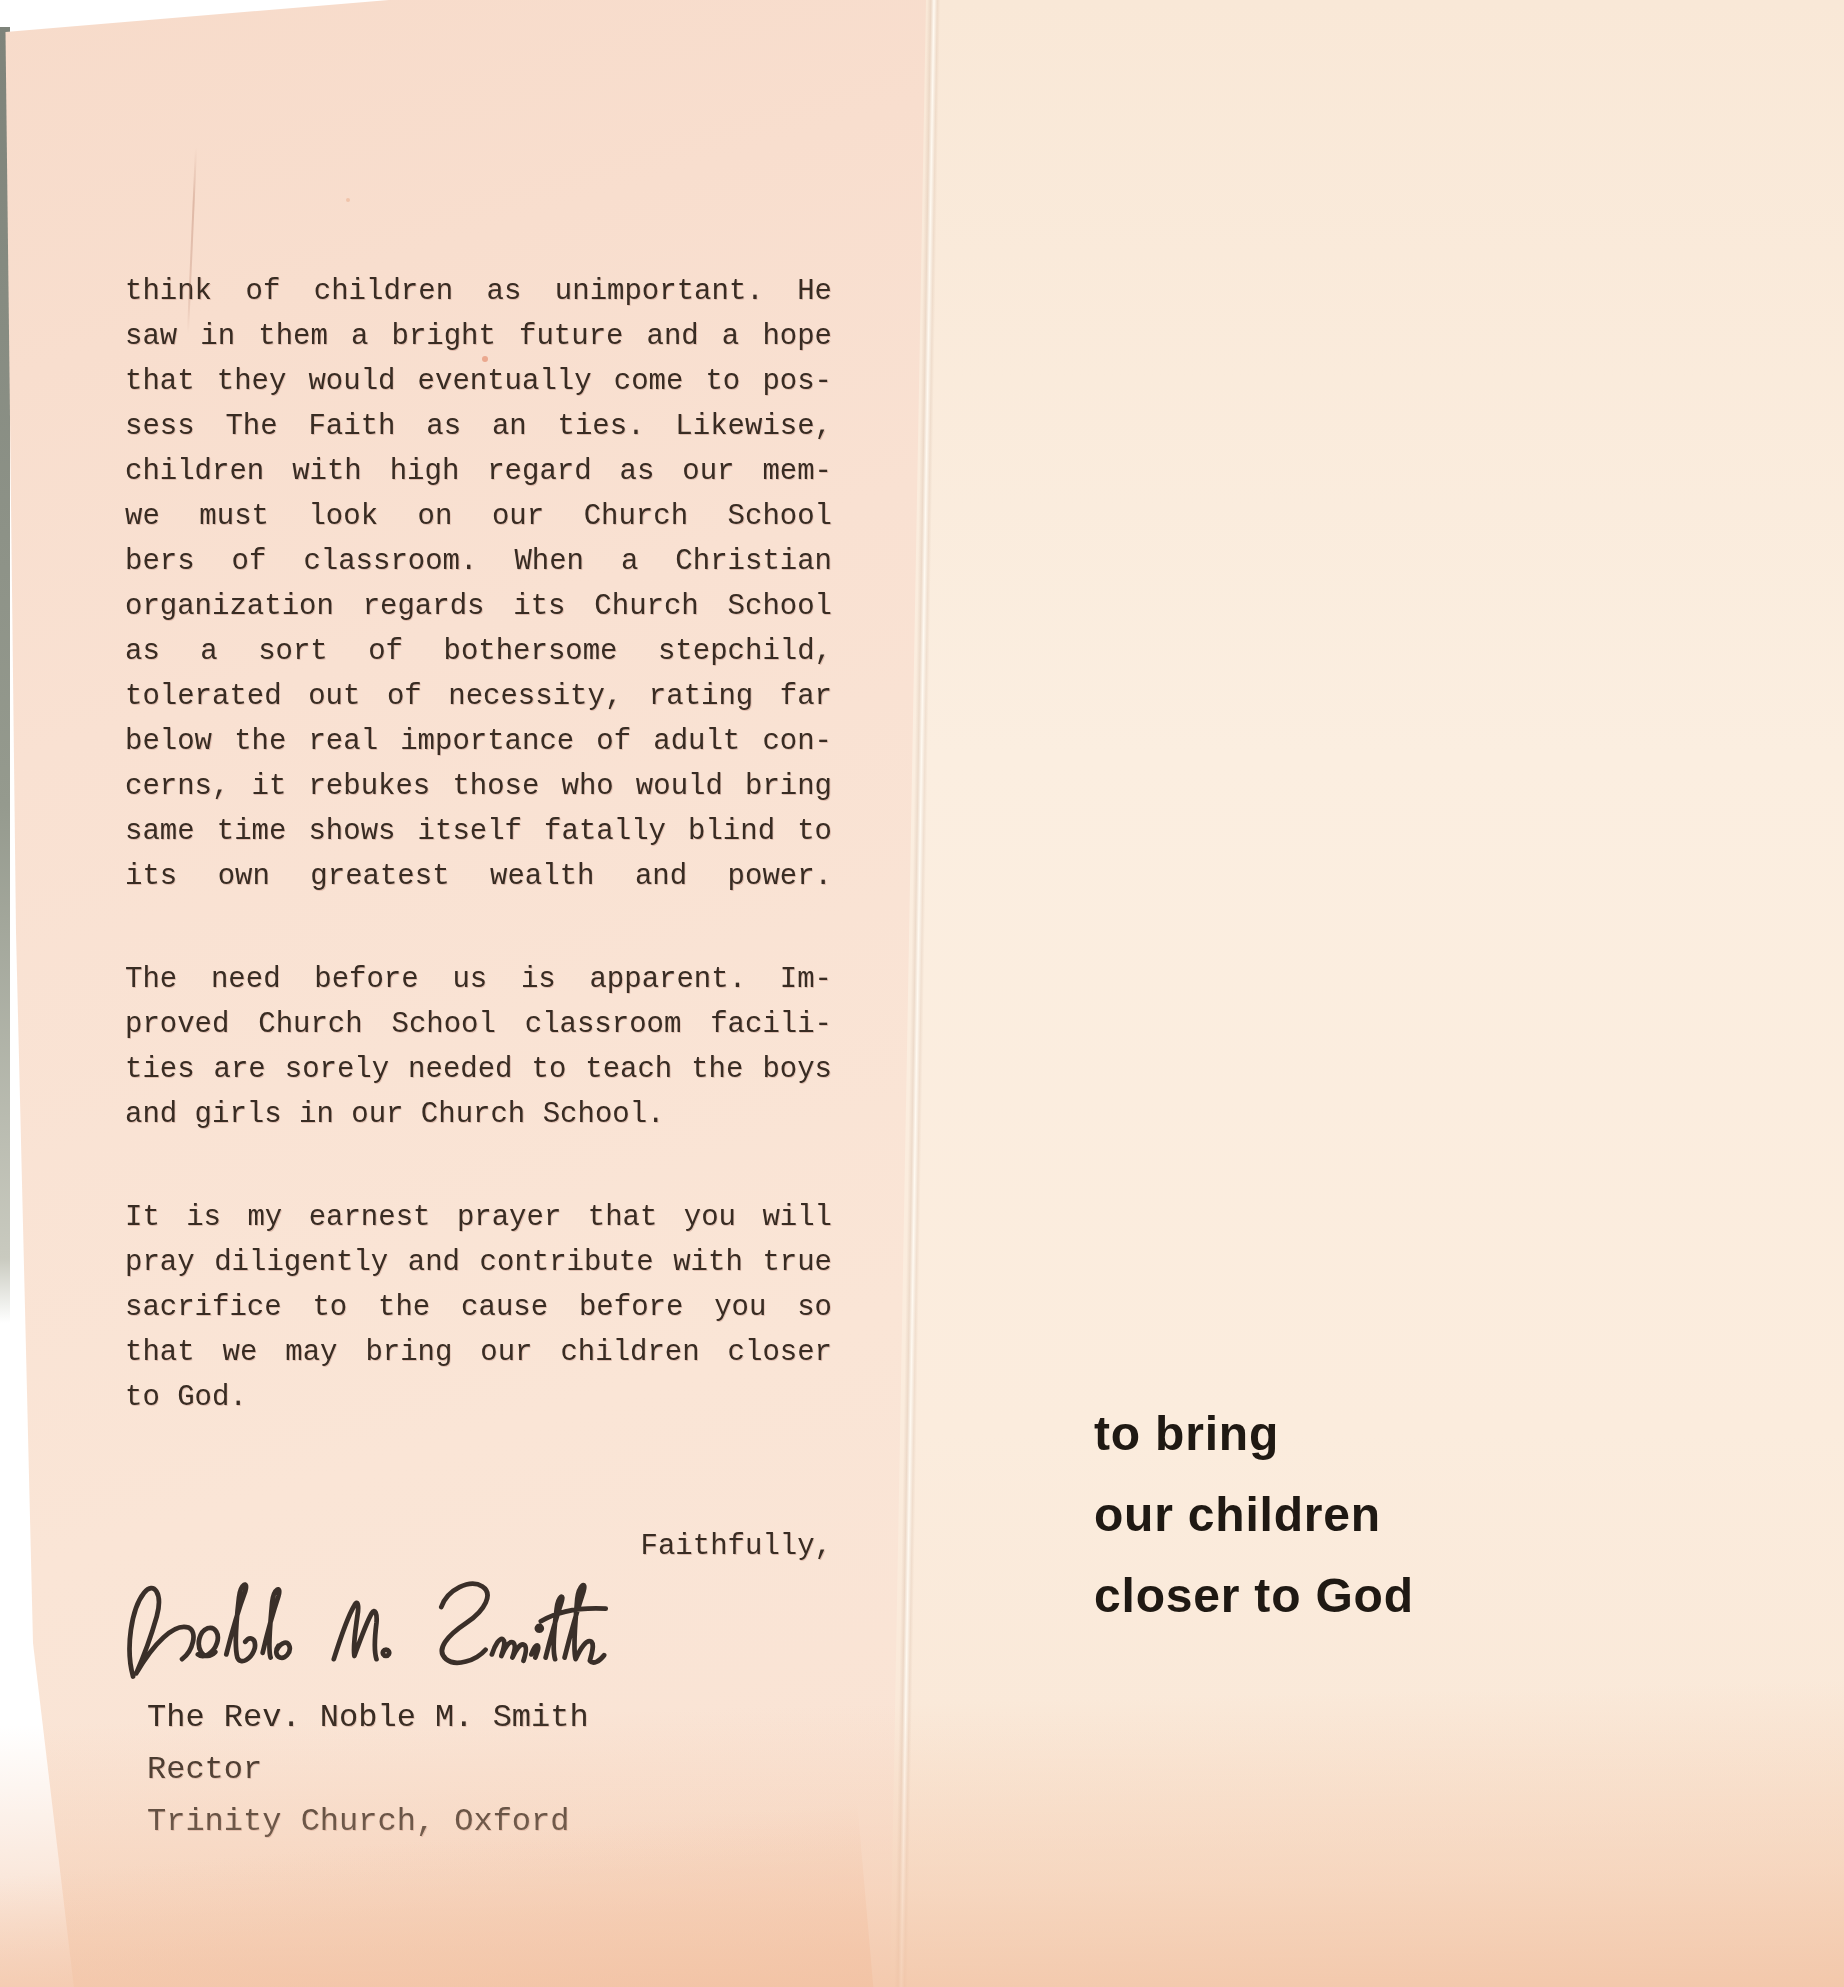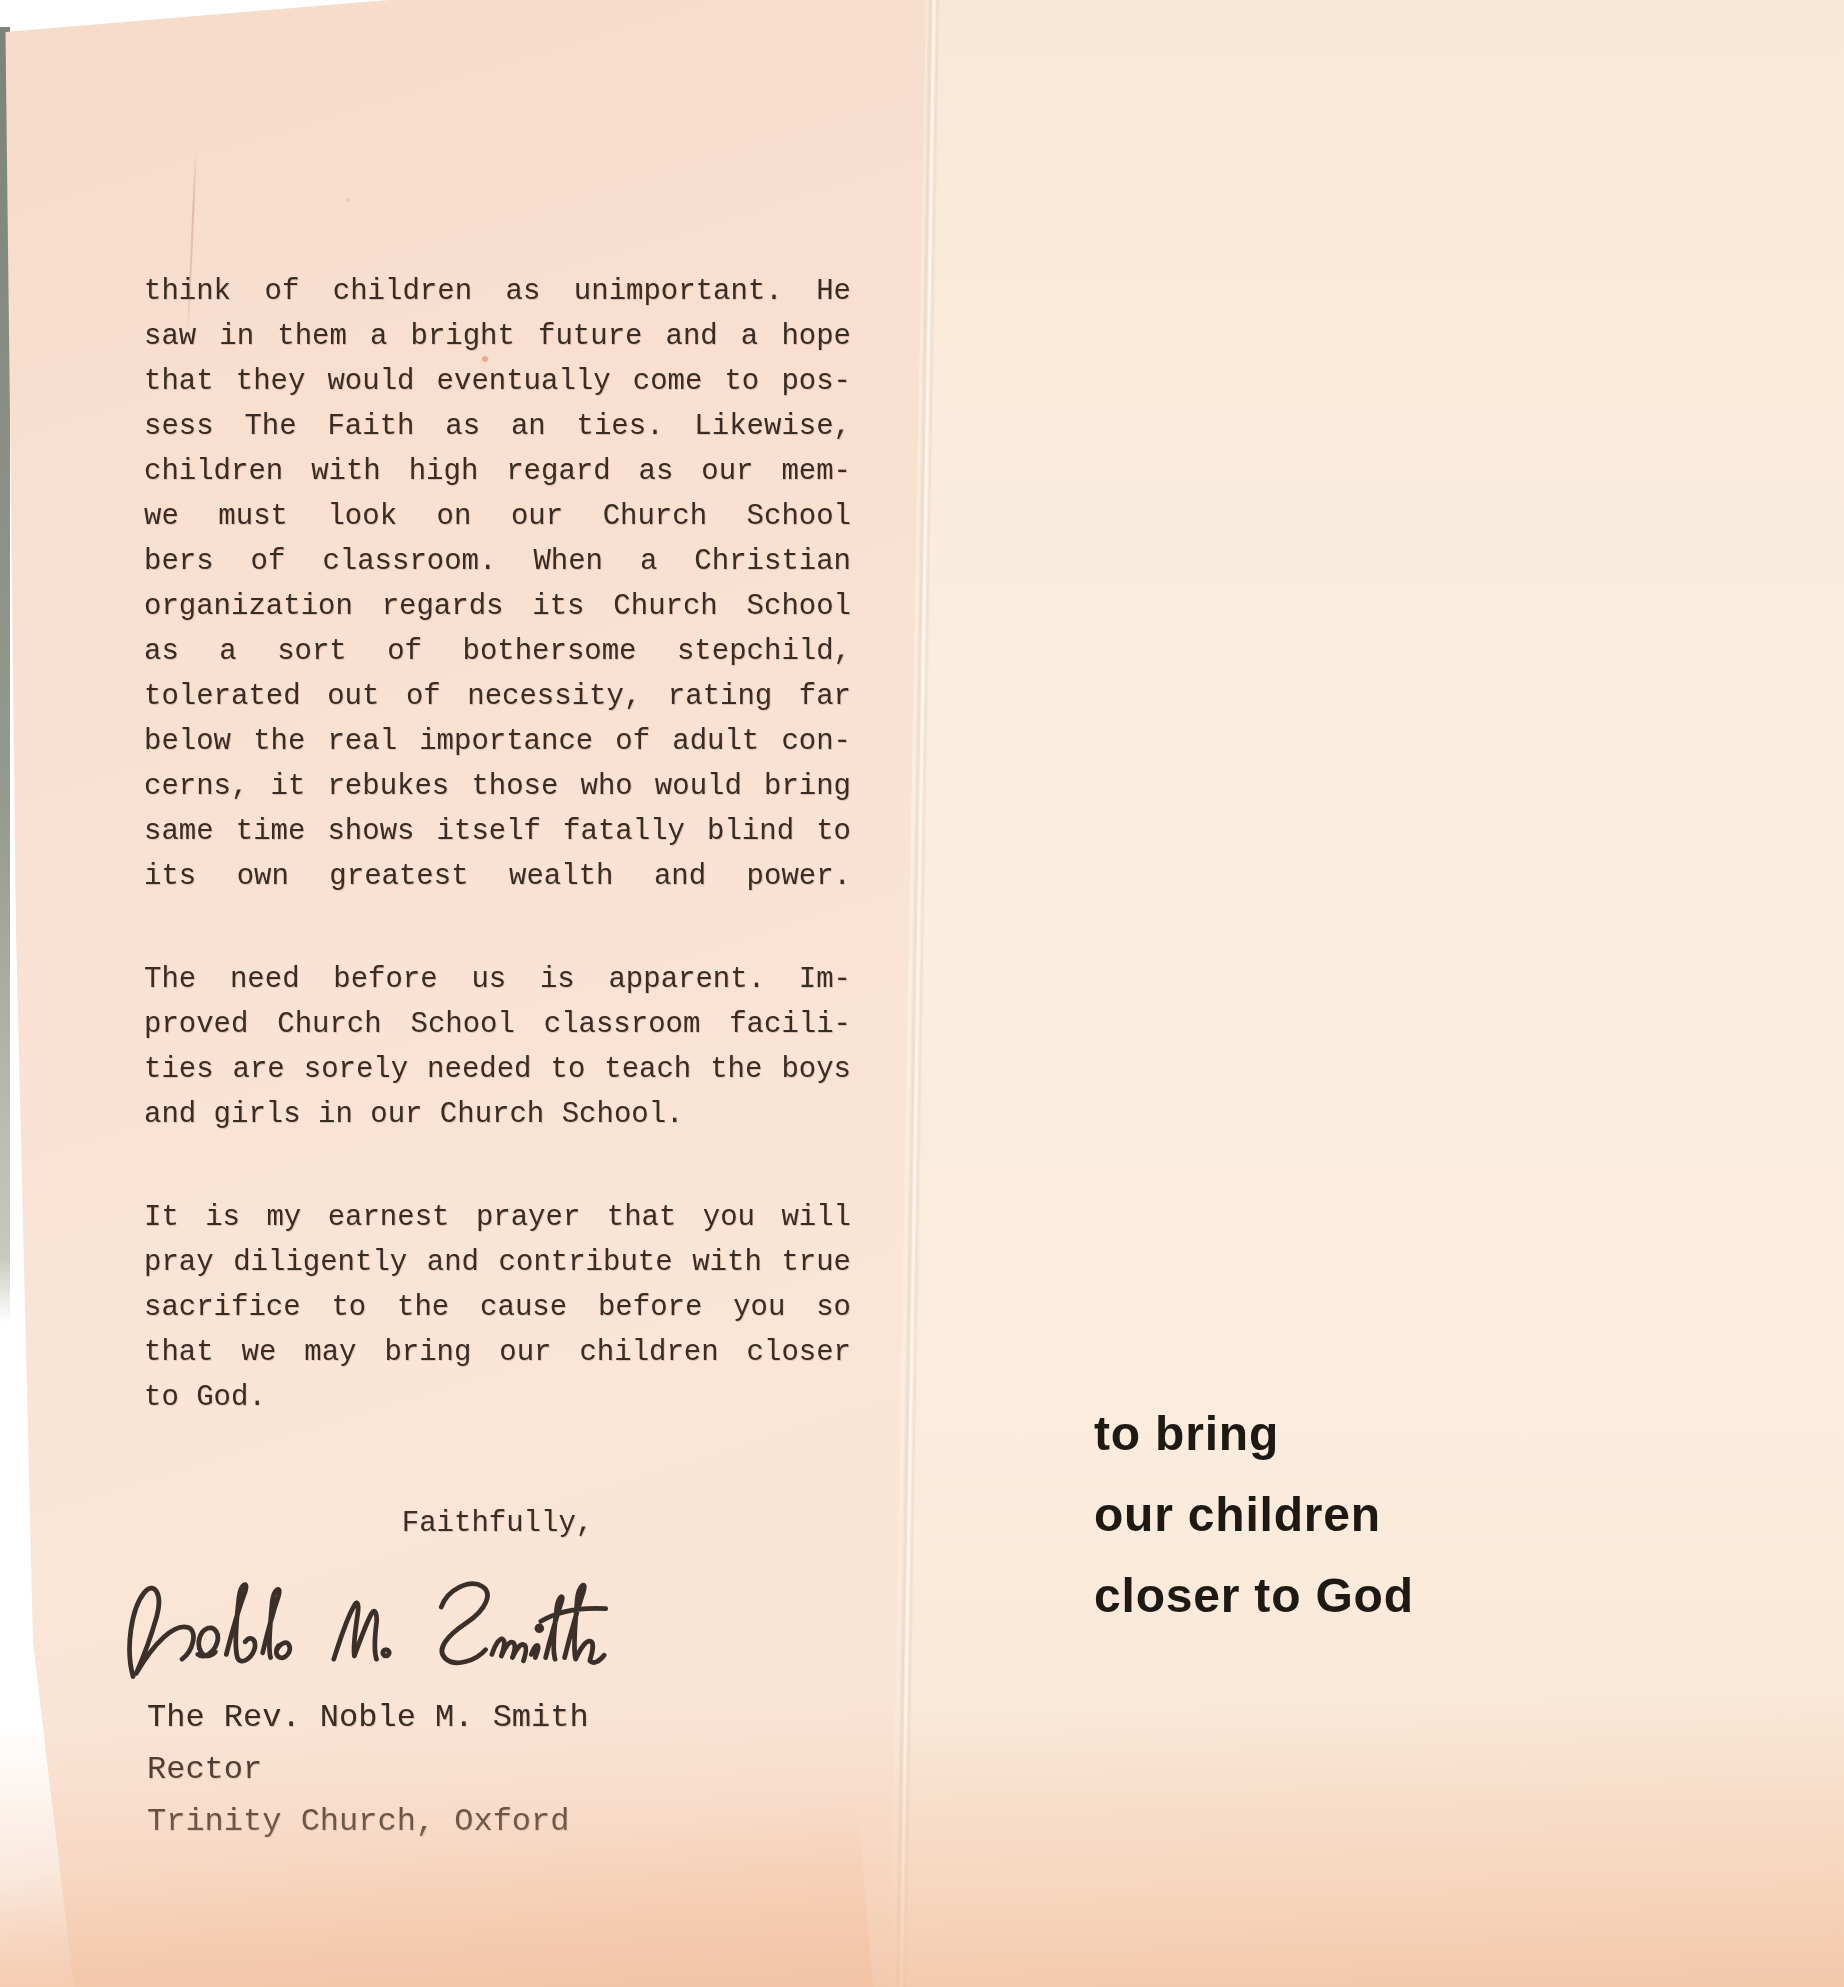--- a/index.html
+++ b/index.html
@@ -20,26 +20,26 @@
   .crease{position:absolute;left:894px;top:-17.4px;width:12.6px;height:2023px;
           transform-origin:50% 100%;transform:rotate(0.95deg);
           background:linear-gradient(to right,rgba(167,124,98,0) 0%,rgba(167,124,98,0.16) 28%,
                      rgba(255,250,242,0.95) 52%,rgba(167,124,98,0.12) 78%,rgba(167,124,98,0) 100%);}
   
   .shadow-band{position:absolute;left:-24px;right:-24px;bottom:-55px;height:340px;transform:rotate(-1.4deg);
                background:linear-gradient(to bottom,rgba(244,201,173,0) 0%,rgba(243,198,168,0.5) 55%,rgba(241,192,160,0.9) 100%);}
   .shadow-band-left{position:absolute;left:-47px;bottom:-71px;width:909px;height:363px;transform:rotate(-5deg);
                background:linear-gradient(to bottom,rgba(243,196,166,0) 40%,rgba(243,196,166,0.55) 75%,rgba(242,192,160,0.8) 100%);}
   
-  .letter{position:absolute;left:144px;top:269px;width:707px;color:#382c23;font-size:29px;line-height:45px;
+  .letter{position:absolute;left:125px;top:269px;width:707px;color:#382c23;font-size:29px;line-height:45px;
           text-shadow:0.8px 0.8px 0 rgba(140,62,50,0.22);}
   .para{margin-bottom:58px;}
   .tline{white-space:nowrap;text-align:justify;text-align-last:justify;}
   .tline.last{text-align-last:left;}
-  .closing{margin-top:81px;text-align:center;}
+  .closing{margin-top:104px;text-align:right;}
   .signature-svg{position:absolute;left:122px;top:1572px;}
   .signoff{position:absolute;left:147px;top:1692px;color:#382c23;font-size:32px;line-height:52px;
            text-shadow:0.8px 0.8px 0 rgba(140,62,50,0.22);}
   
   .cover{position:absolute;left:1094px;top:1393px;
          font-family:Liberation Sans, sans-serif;font-weight:700;
          font-size:48px;line-height:81px;color:#1f1913;letter-spacing:0.8px;}
   
   .speck{position:absolute;border-radius:50%;}
   .speck.s1{left:482px;top:356px;width:6.3px;height:6.3px;background:#eba98f;}

